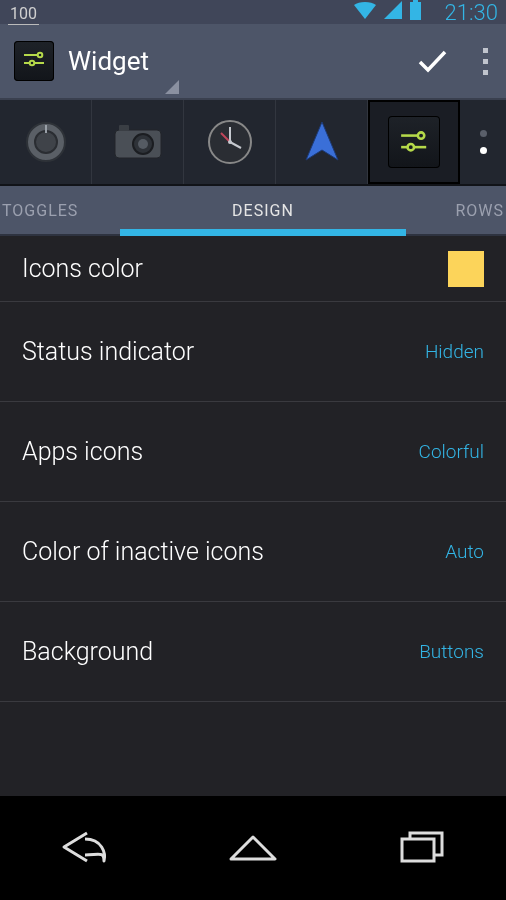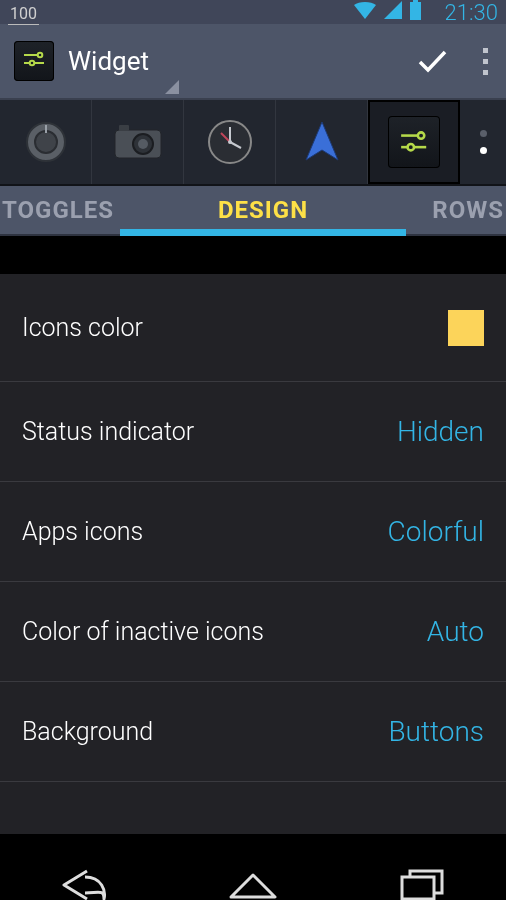--- a/index.html
+++ b/index.html
@@ -72,40 +72,40 @@
   
   .tabbar {
     height: 50px;
     background: #4d5568;
     border-bottom: 2px solid #2e3340;
     display: flex;
     align-items: stretch;
   }
   .tabbar .tab {
     display:flex; align-items:center; justify-content:center;
-    color:#9ba0af; font-size:24px; letter-spacing:1px; font-weight:700;
+    color:#9ba0af; font-size:16px; letter-spacing:1px; font-weight:400;
   }
   .tabbar .tab.left { flex:0 0 120px; justify-content:flex-start; padding-left:2px;}
-  .tabbar .tab.center { flex:1 1 auto; color:#fde047; position:relative;}
+  .tabbar .tab.center { flex:1 1 auto; color:#e5e5e5; position:relative;}
   .tabbar .tab.center::after {
     content:""; position:absolute; left:0; right:0; bottom:-2px; height:7px; background:#33b5e5;
   }
   .tabbar .tab.right { flex:0 0 100px; justify-content:flex-end; padding-right:2px;}
 
   
   .list { background:#222226; height: 560px; }
   .row {
     display:flex; align-items:center;
     padding: 0 22px;
     height: 100px;
     border-bottom: 1px solid #3a3a3f;
   }
-  .row:first-child { height: 108px; margin-top: 38px; }
+  .row:first-child { height: 66px; }
   .row .label { flex:1 1 auto; color:#fff; font-size:25px; font-weight:300;}
-  .row .value { flex:0 0 auto; color:#33b5e5; font-size:28px; font-weight:300;}
+  .row .value { flex:0 0 auto; color:#33b5e5; font-size:19px; font-weight:300;}
   .row .swatch { width:36px; height:36px; background:#fcd45a; }
 
   
   .navbar {
     height: 102px;
     background: #000;
     display:flex; align-items:center; justify-content:space-around;
   }
   .navbar .navbtn { width:120px; height:60px; display:flex; align-items:center; justify-content:center;}
 

